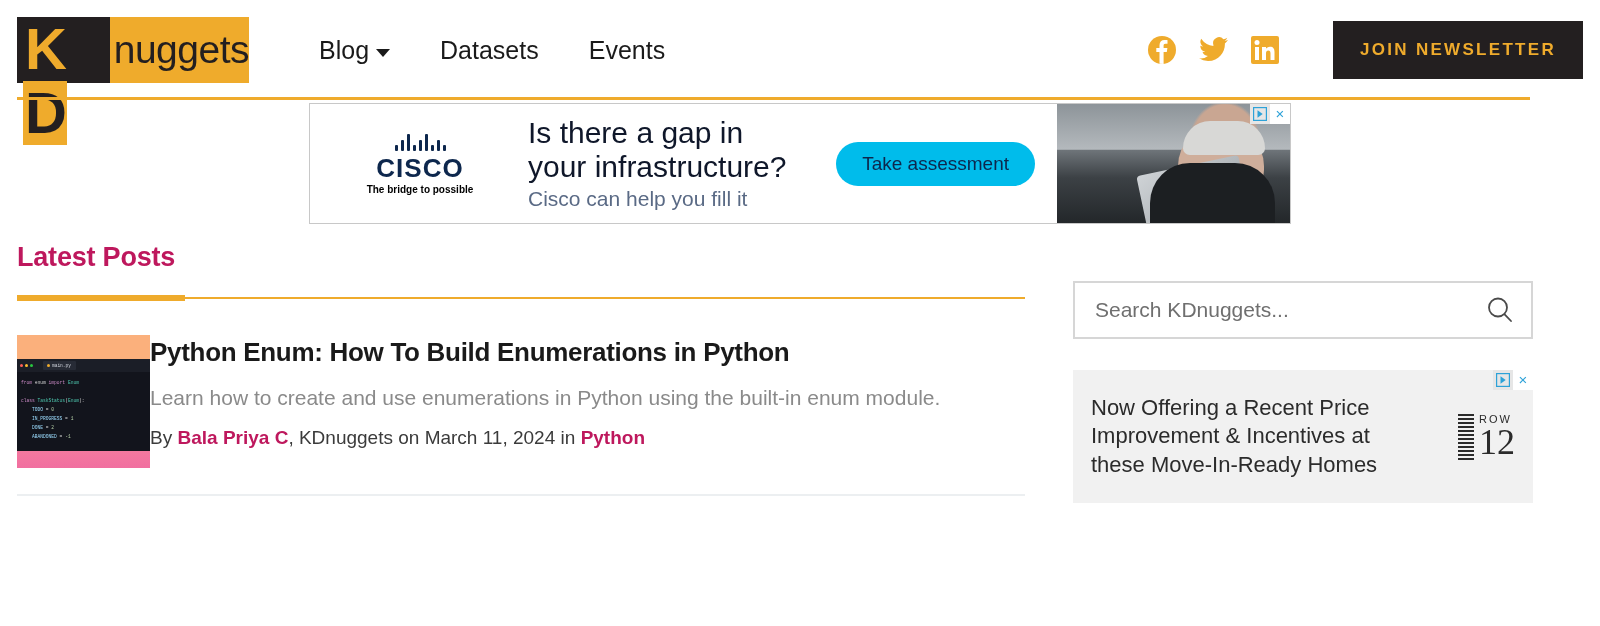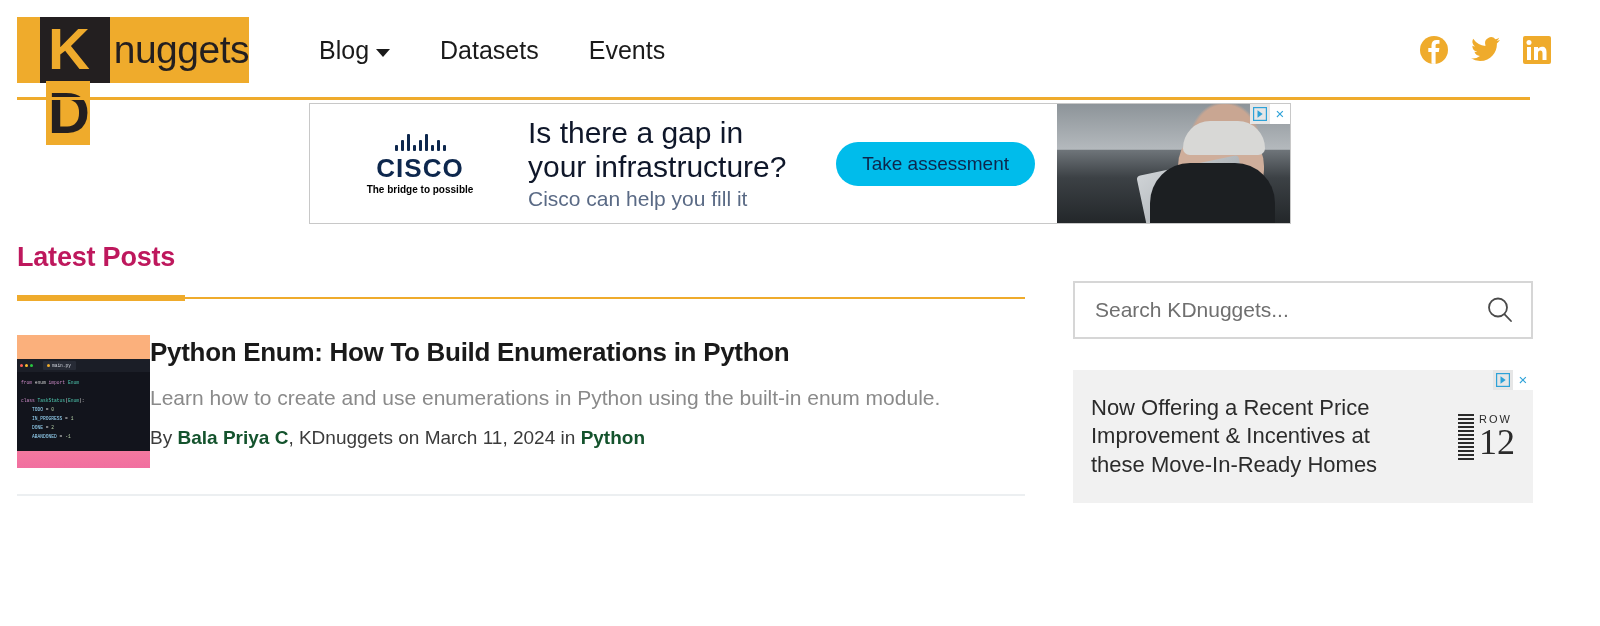--- a/index.html
+++ b/index.html
@@ -29,21 +29,20 @@
     background: #efab2c;
   }
 
   .logo {
     display: flex;
     align-items: stretch;
     height: 66px;
     width: 232px;
     background: #efab2c;
     flex: 0 0 auto;
-    padding-left: 23px;
   }
   .logo-kd {
     background: #231f20;
     color: #efab2c;
     font-family: "Liberation Sans", sans-serif;
     font-weight: bold;
     font-size: 58px;
     line-height: 64px;
     letter-spacing: -2px;
     padding: 0 4px 0 8px;
@@ -375,21 +374,21 @@
     font-size: 21px;
     color: #8a8a8a;
     margin-top: 16px;
     line-height: 1.3;
   }
   .post-meta {
     font-size: 19px;
     color: #3b3b3b;
     margin-top: 16px;
   }
-  .post-meta b { color: #14532d; font-weight: bold; cursor: pointer; }
+  .post-meta b { color: #be185d; font-weight: bold; cursor: pointer; }
 
   
   .search-box {
     position: relative;
     border: 2px solid #d6d6d6;
     height: 58px;
     display: flex;
     align-items: center;
     padding: 0 16px 0 20px;
     background: #fff;
@@ -479,20 +478,21 @@
       <svg class="social-icon" width="30" height="26" viewBox="0 0 30 26">
         <path d="M29 3.1c-1.05.47-2.2.78-3.4.93A5.9 5.9 0 0 0 28.2 .8a11.8 11.8 0 0 1-3.75 1.43A5.9 5.9 0 0 0 14.3 7.6c0 .46.05.9.15 1.33A16.8 16.8 0 0 1 2.2 1.7a5.9 5.9 0 0 0 1.83 7.88 5.85 5.85 0 0 1-2.67-.74v.08a5.9 5.9 0 0 0 4.73 5.79 5.9 5.9 0 0 1-2.66.1 5.9 5.9 0 0 0 5.5 4.1A11.85 11.85 0 0 1 0 21.35a16.7 16.7 0 0 0 9.07 2.66c10.88 0 16.84-9.02 16.84-16.84l-.02-.77A11.95 11.95 0 0 0 29 3.1z" fill="#efab2c"></path>
       </svg>
       <svg class="social-icon" width="28" height="28" viewBox="0 0 28 28">
         <rect x="0" y="0" width="28" height="28" rx="2" fill="#efab2c"></rect>
         <rect x="4" y="11" width="4" height="13" fill="#ffffff"></rect>
         <circle cx="6" cy="6.5" r="2.5" fill="#ffffff"></circle>
         <path d="M11 11h4v1.8c.6-1.1 2-2.1 4-2.1 3.3 0 4.5 2 4.5 5.3V24h-4v-6.6c0-1.8-.7-2.8-2.2-2.8-1.4 0-2.3 1-2.3 2.8V24h-4z" fill="#ffffff"></path>
       </svg>
     </div>
+    <button class="newsletter-btn">JOIN NEWSLETTER</button>
   </div>
 </div>
 
 <div class="top-ad-wrap">
   <div class="top-ad">
 
     <div class="ad-cisco-block">
       <div class="cisco-logo">
         <div class="cisco-bars">
           <i style="height:6px"></i>

